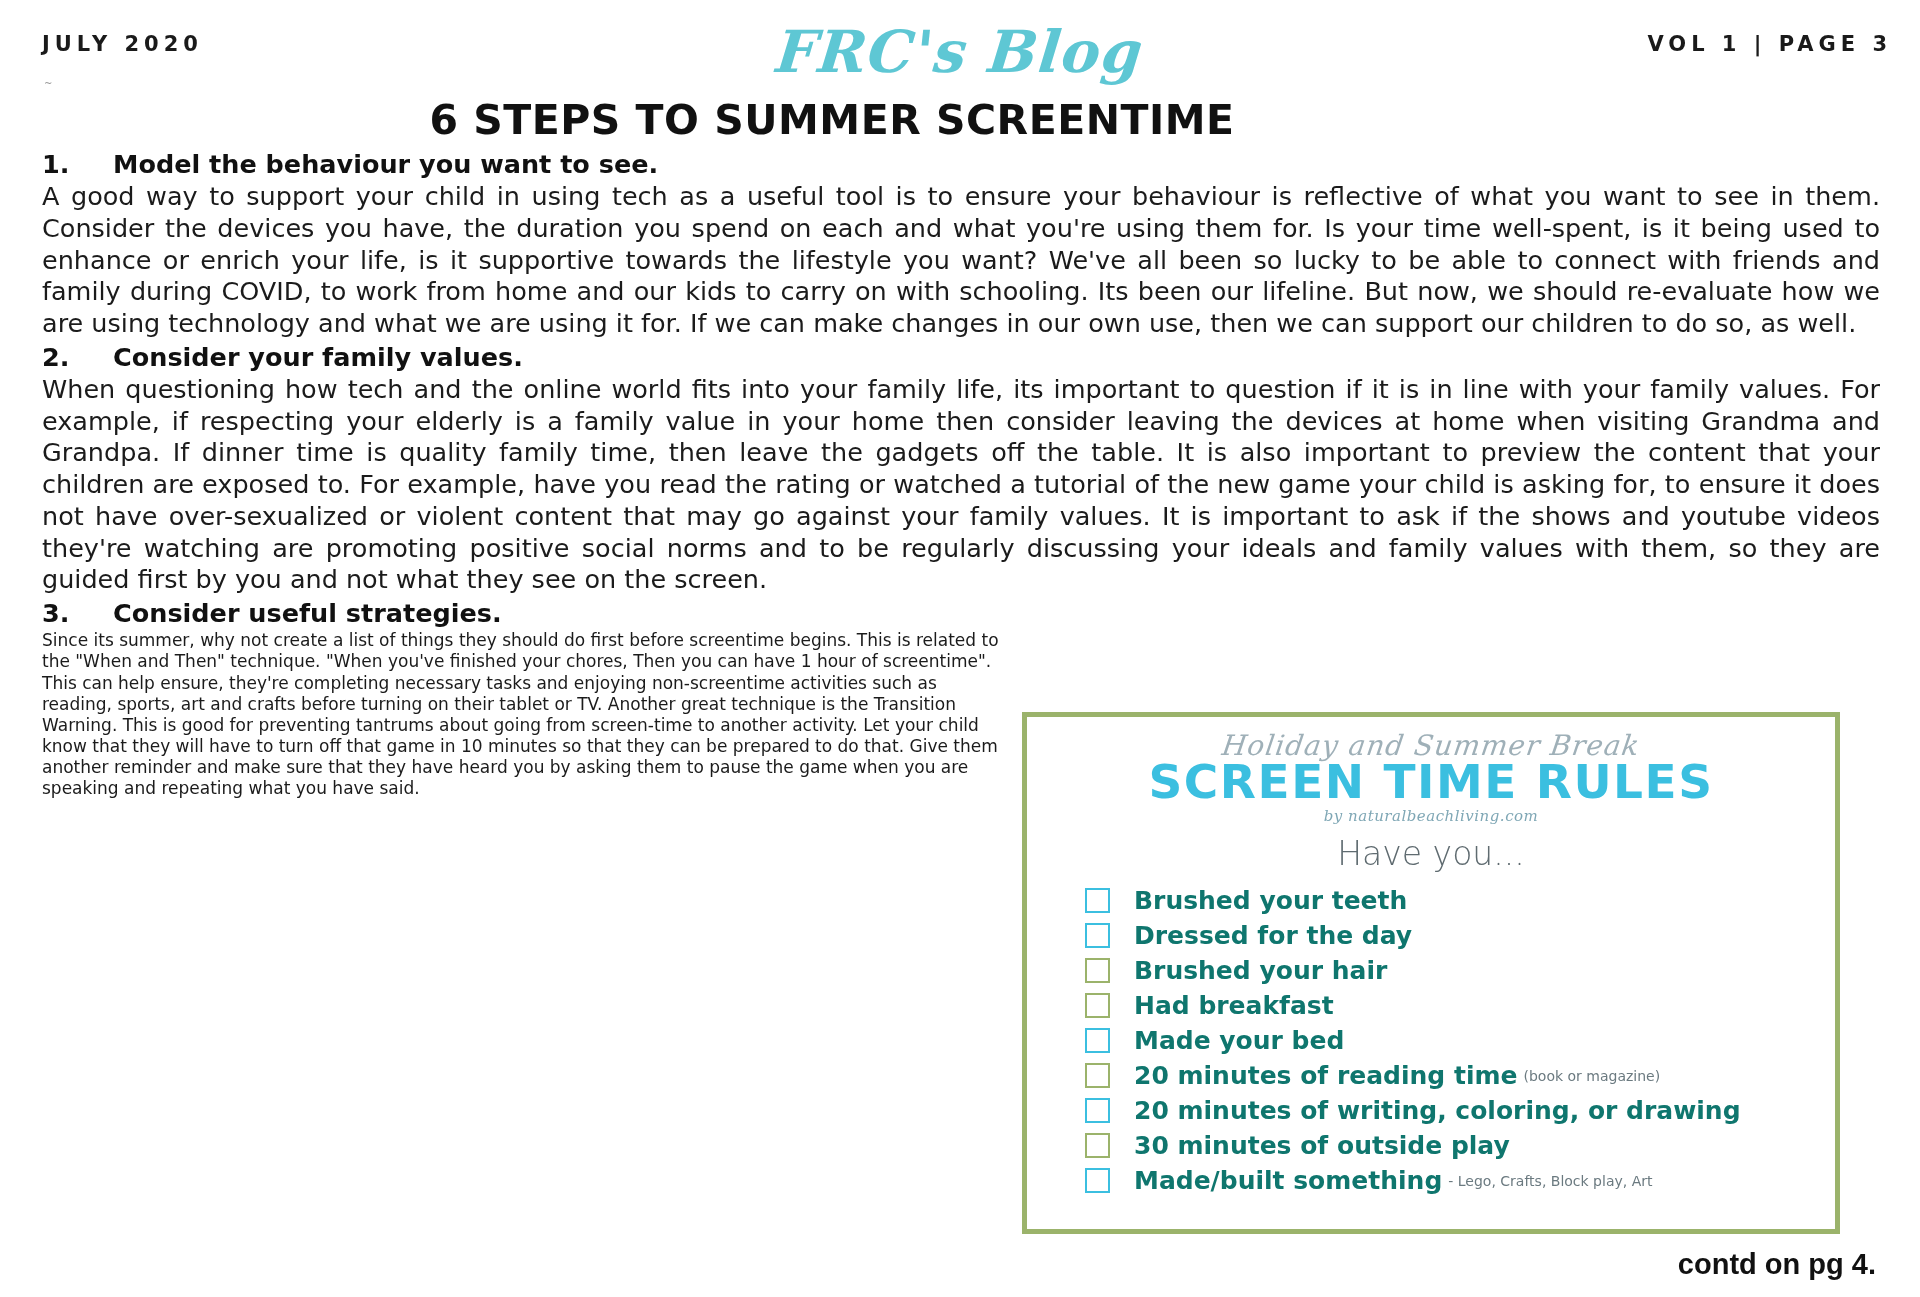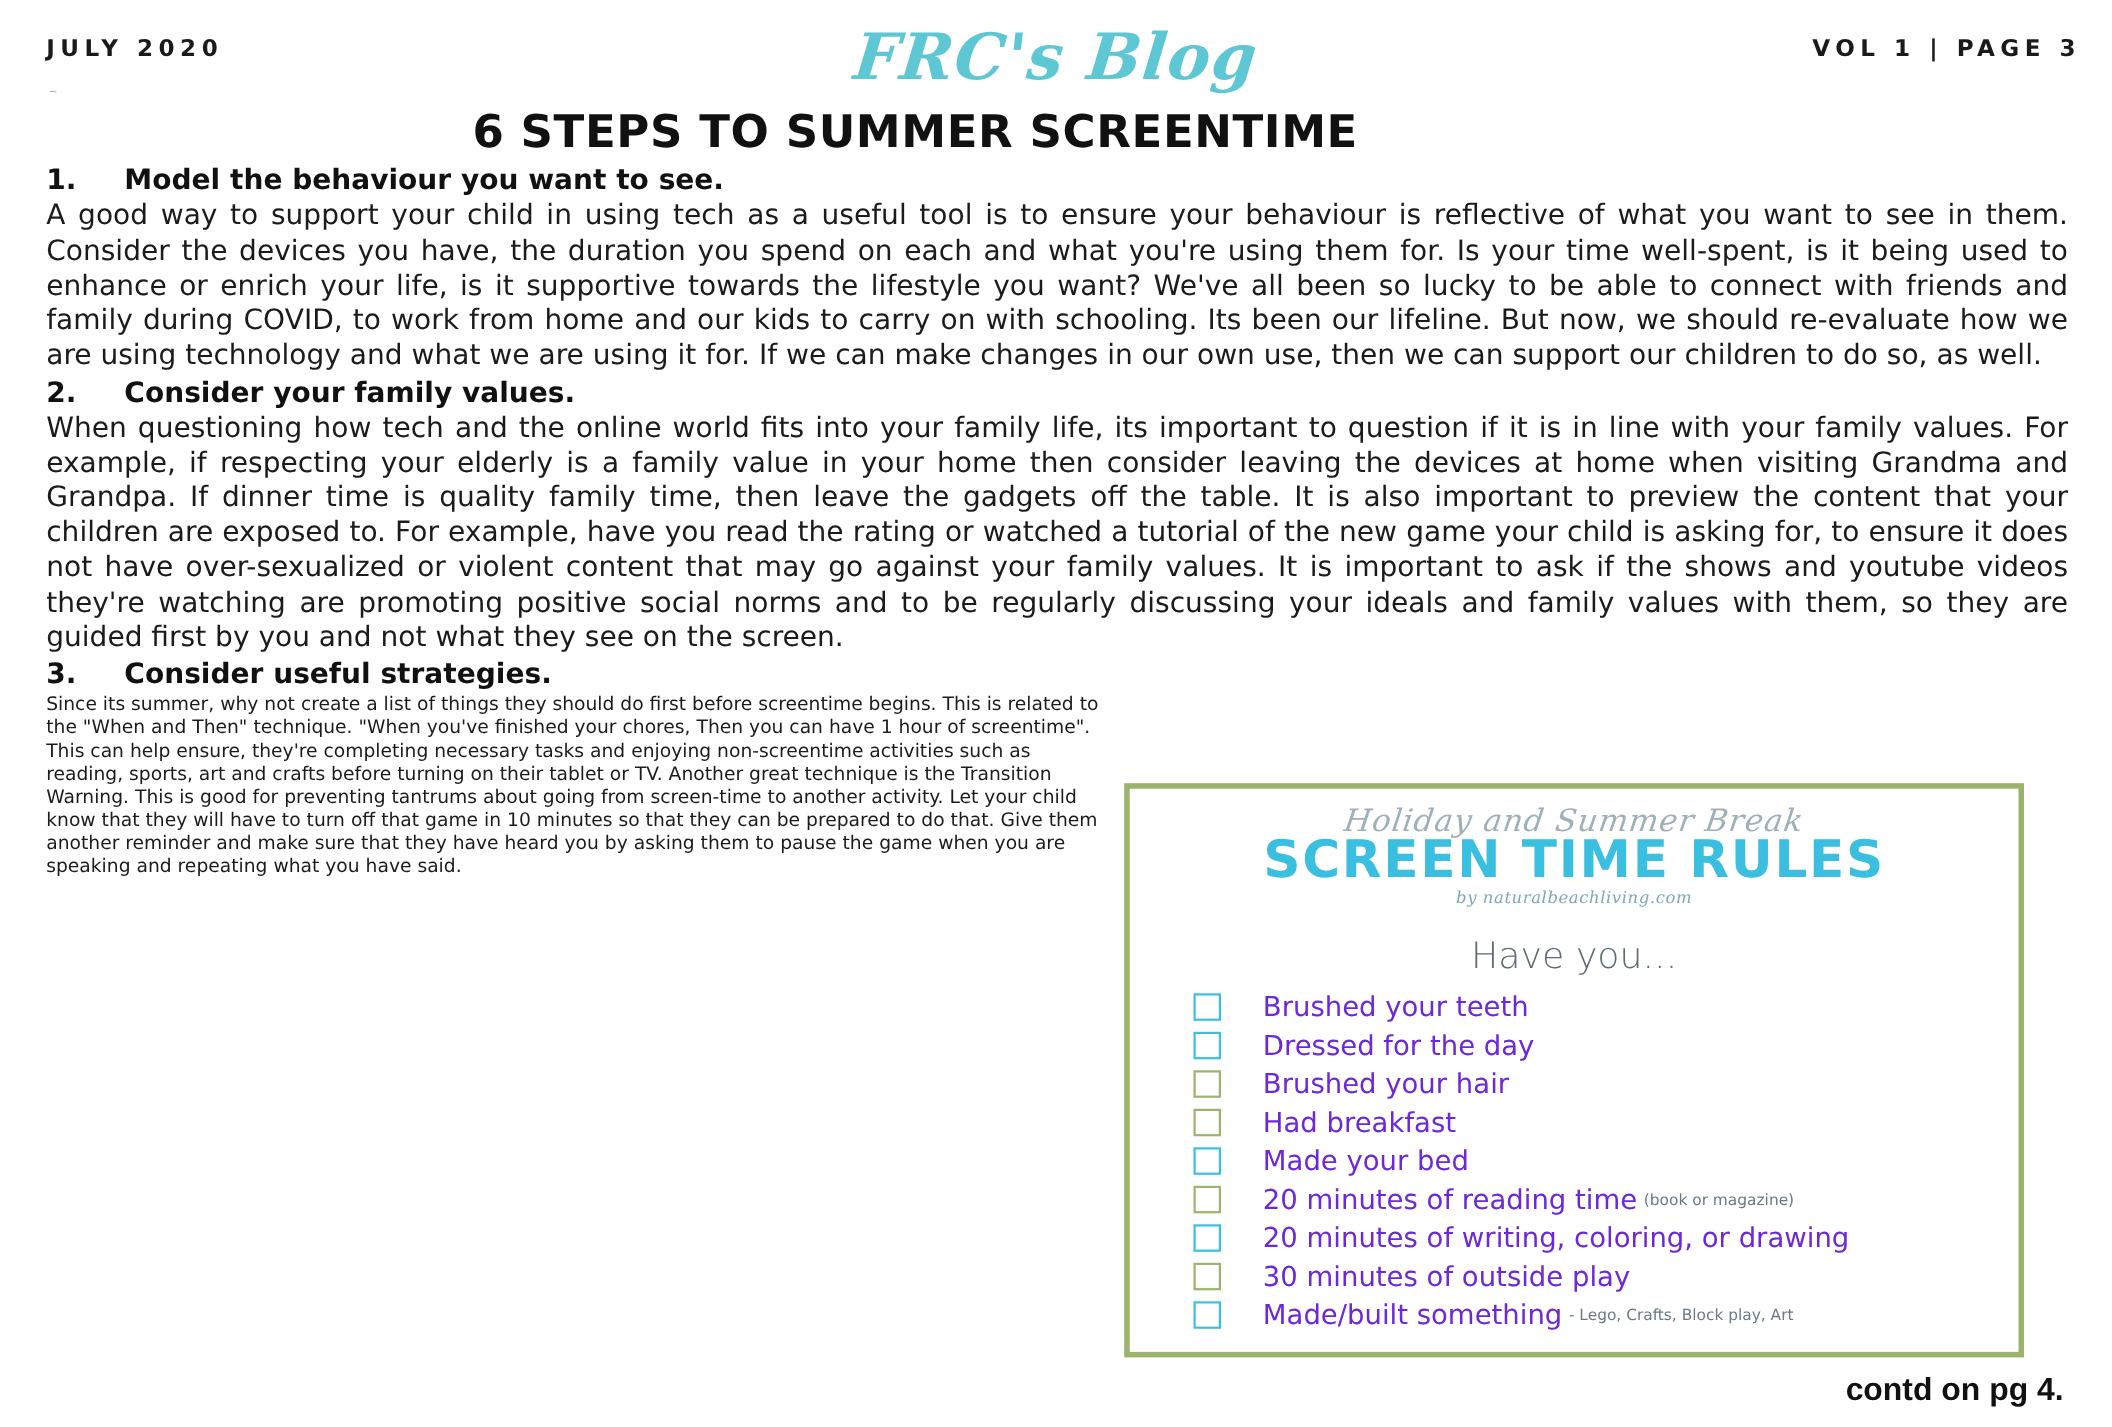--- a/index.html
+++ b/index.html
@@ -155,21 +155,21 @@
     font-size: 15px;
     color: #7fa7b5;
     letter-spacing: 0.5px;
     margin-top: 2px;
   }
   .cl-haveyou {
     text-align: center;
     font-family: "DejaVu Sans", sans-serif;
     font-size: 33px;
     color: #5f6b70;
-    margin-top: 24px;
+    margin-top: 9px;
     font-weight: 300;
   }
   .cl-list {
     margin: 10px 0 0 58px;
     padding: 0;
     list-style: none;
   }
   .cl-item {
     display: flex;
     align-items: center;
@@ -178,25 +178,26 @@
   .cl-box {
     width: 25px;
     height: 25px;
     border: 2.5px solid #3bbfe0;
     box-sizing: border-box;
     flex: 0 0 auto;
     background: #fff;
   }
   .cl-box.green { border-color: #9bb36b; }
   .cl-text {
-    margin-left: 38px;
+    margin-left: 24px;
     font-family: "DejaVu Sans", sans-serif;
     font-size: 25px;
-    color: #6d28d9;
+    color: #0f766e;
     white-space: nowrap;
+    font-weight: bold;
   }
   .cl-sub {
     font-size: 14px;
     color: #6b7a80;
     margin-left: 6px;
   }
   .cl-footer {
     text-align: center;
     font-family: "DejaVu Sans", sans-serif;
     font-weight: bold;

